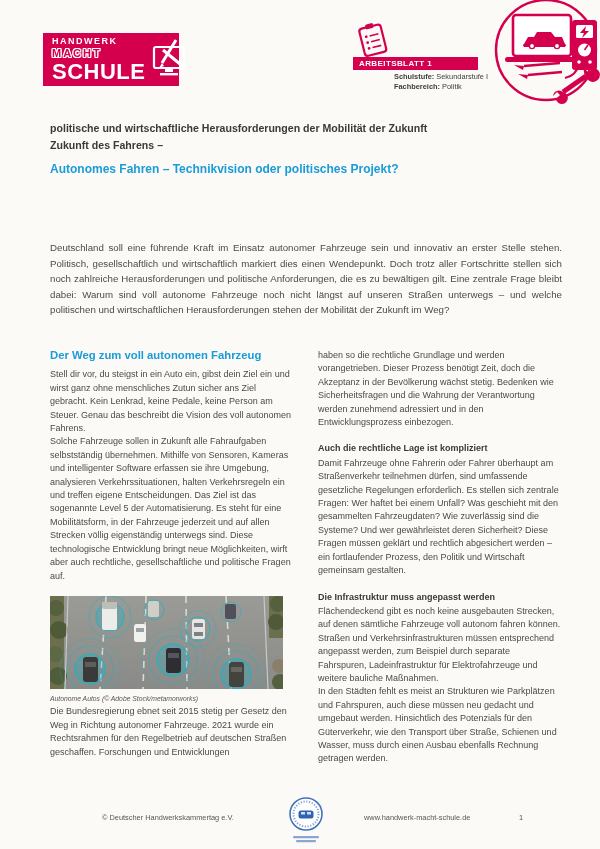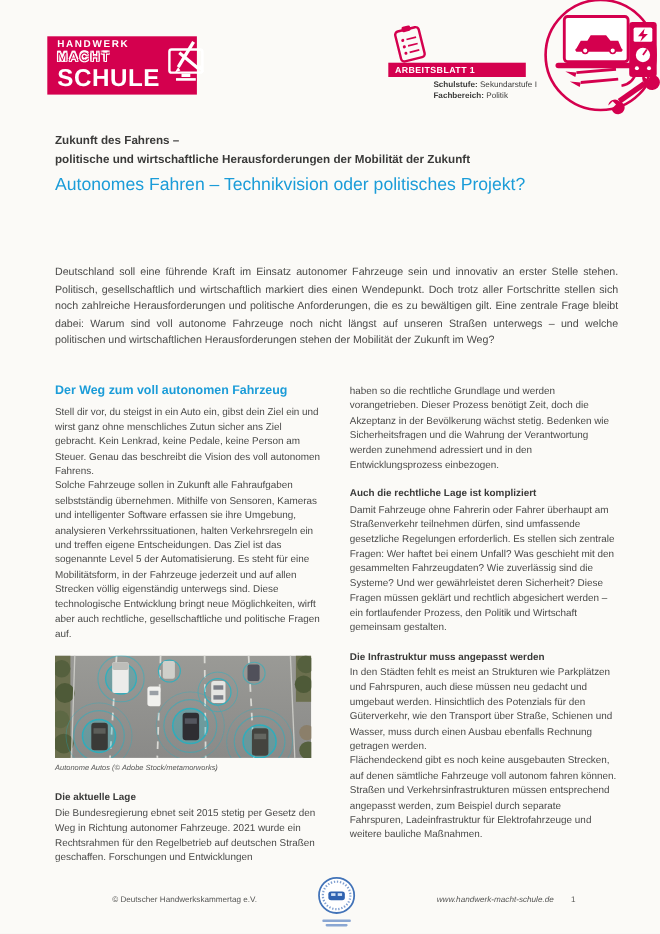--- a/index.html
+++ b/index.html
@@ -5,67 +5,67 @@
   * { margin:0; padding:0; box-sizing:border-box; }
   html,body { background:#e8e8e8; }
   body { font-family:"Liberation Sans","DejaVu Sans",sans-serif; }
   .page {
     position:relative; width:600px; height:849px; margin:0 auto;
     background:#fbfaf7; overflow:hidden; color:#3d3d3c;
   }
   
   .logo-box {
     position:absolute; left:43px; top:33px; width:136px; height:53px;
-    background:#d4004e; color:#fff; display:flex; align-items:flex-end;
+    background:#d4004e; color:#fff; display:flex; align-items:center;
     padding:4px 6px 4px 9px;
   }
   .logo-text { line-height:1; }
   .logo-line1 { font-size:9px; font-weight:bold; letter-spacing:1.5px; }
   .logo-line2 {
-    font-size:11px; font-weight:normal; letter-spacing:2px; color:#d4004e;
+    font-size:11px; font-weight:bold; letter-spacing:2px; color:#d4004e;
     text-shadow:-1px -1px 0 #fff,1px -1px 0 #fff,-1px 1px 0 #fff,1px 1px 0 #fff,
                 -1px 0 0 #fff,1px 0 0 #fff,0 -1px 0 #fff,0 1px 0 #fff;
     margin-top:2px;
   }
   .logo-line3 { font-size:22px; font-weight:bold; letter-spacing:.5px; margin-top:2px; }
   .logo-icon { margin-left:6px; }
 
   .badge {
     position:absolute; left:353px; top:57px; width:125px; height:13px;
     background:#d4004e; color:#fff; font-size:8px; font-weight:bold;
     letter-spacing:.4px; line-height:13px; padding-left:6px;
   }
   .ws-info { position:absolute; left:353px; top:72px; font-size:7.4px; line-height:9.5px; color:#3d3d3c;margin-left:41px; }
   .ws-info b { font-weight:bold; }
   .check-icon { position:absolute; left:360px; top:22px; transform:rotate(-14deg); }
   .circle-illus { position:absolute; left:488px; top:-4px; }
 
   
   .title-block { position:absolute; left:50px; top:120px; width:512px; }
   .kicker { font-size:10.6px; font-weight:bold; line-height:16.5px; color:#3a3a39; }
-  .main-title { font-size:16px; font-weight:normal; line-height:20.5px; color:#1b9cd8; margin-top:6px; }
+  .main-title { font-size:12px; font-weight:bold; line-height:20.5px; color:#1b9cd8; margin-top:6px; }
 
   
   .intro {
     position:absolute; left:50px; top:240px; width:512px;
     font-size:9.7px; line-height:15.6px; color:#4a4a49; text-align:justify;
   }
 
   
   .cols { position:absolute; left:50px; top:349px; width:512px; display:flex; gap:25px; }
   .col { width:243px; font-size:9px; line-height:13.4px; color:#4a4a49; }
   .col p { margin:0; }
   .col-heading { font-size:11.3px; font-weight:bold; color:#1b9cd8; margin-bottom:6px; }
   .sub-heading { font-weight:bold; color:#3a3a39; margin-top:13px; margin-bottom:1px; }
   .photo { margin-top:13px; width:233px; height:93px; display:block; }
   .caption { font-size:6.8px; font-style:italic; color:#565655; margin-top:3px; }
 
   
   .footer-copy  { position:absolute; left:58px;  top:813px; font-size:7.4px; color:#565655;padding-left:44px; }
-  .footer-url   { position:absolute; left:397px; top:813px; font-size:7.4px; color:#565655;font-style:italic; }
+  .footer-url   { position:absolute; left:364px; top:813px; font-size:7.4px; color:#565655; }
   .footer-page  { position:absolute; left:519px; top:813px; font-size:7.4px; color:#565655; }
   .footer-logo  { position:absolute; left:286px; top:796px; width:40px; height:50px; }
 </style>
 </head>
 <body>
 
 <div class="page">
 
   <div class="logo-box">
     <div class="logo-text">
@@ -129,22 +129,22 @@
       <line x1="528" y1="75" x2="562" y2="72" stroke="#d4004e" stroke-width="2.6"></line>
       <polygon points="528,75 518,74 527,79" fill="#d4004e"></polygon>
 
       <line x1="563" y1="92" x2="586" y2="76" stroke="#d4004e" stroke-width="5"></line>
       <path d="M586 76 a7 7 0 1 0 8 -8 l-5 5 -4 -4 5 -5 a7 7 0 0 0 -4 12 z" fill="#d4004e"></path>
       <path d="M563 92 a6 6 0 1 1 -7 7 l4 -4 -3 -3 -4 4 a6 6 0 0 1 10 -4 z" fill="#d4004e"></path>
     </svg>
   </span>
 
   <div class="title-block">
+    <div class="kicker">politische und wirtschaftliche Herausforderungen der Mobilität der Zukunft</div>
     <div class="kicker">Zukunft des Fahrens –</div>
-    <div class="kicker">politische und wirtschaftliche Herausforderungen der Mobilität der Zukunft</div>
     <div class="main-title">Autonomes Fahren – Technikvision oder politisches Projekt?</div>
   </div>
 
   <p class="intro">Deutschland soll eine führende Kraft im Einsatz autonomer Fahrzeuge sein und innovativ an erster Stelle stehen. Politisch, gesellschaftlich und wirtschaftlich markiert dies einen Wendepunkt. Doch trotz aller Fortschritte stellen sich noch zahlreiche Herausforderungen und politische Anforderungen, die es zu bewältigen gilt. Eine zentrale Frage bleibt dabei: Warum sind voll autonome Fahrzeuge noch nicht längst auf unseren Straßen unterwegs – und welche politischen und wirtschaftlichen Herausforderungen stehen der Mobilität der Zukunft im Weg?</p>
 
   <div class="cols">
     <div class="col">
       <div class="col-heading">Der Weg zum voll autonomen Fahrzeug</div>
       <p>Stell dir vor, du steigst in ein Auto ein, gibst dein Ziel ein und wirst ganz ohne menschliches Zutun sicher ans Ziel gebracht. Kein Lenkrad, keine Pedale, keine Person am Steuer. Genau das beschreibt die Vision des voll autonomen Fahrens.</p>
       <p>Solche Fahrzeuge sollen in Zukunft alle Fahraufgaben selbstständig übernehmen. Mithilfe von Sensoren, Kameras und intelligenter Software erfassen sie ihre Umgebung, analysieren Verkehrssituationen, halten Verkehrsregeln ein und treffen eigene Entscheidungen. Das Ziel ist das sogenannte Level 5 der Automatisierung. Es steht für eine Mobilitätsform, in der Fahrzeuge jederzeit und auf allen Strecken völlig eigenständig unterwegs sind. Diese technologische Entwicklung bringt neue Möglichkeiten, wirft aber auch rechtliche, gesellschaftliche und politische Fragen auf.</p>
@@ -213,31 +213,30 @@
           <rect x="33" y="61" width="15" height="25" rx="3" fill="#3a3a38"></rect>
             <rect x="35" y="66" width="11" height="5" fill="#5c5e5a"></rect>
           <rect x="179" y="66" width="15" height="25" rx="3" fill="#44443f"></rect>
             <rect x="181" y="71" width="11" height="5" fill="#646660"></rect>
           <rect x="84" y="28" width="12" height="18" rx="2.5" fill="#f1f1ee"></rect>
             <rect x="86" y="32" width="8" height="4" fill="#9aa0a6"></rect>
         </g>
       </svg>
       <div class="caption">Autonome Autos (© Adobe Stock/metamorworks)</div>
 
-      <div class="sub-heading">Die aktuelle Lage</div>
       <p>Die Bundesregierung ebnet seit 2015 stetig per Gesetz den Weg in Richtung autonomer Fahrzeuge. 2021 wurde ein Rechtsrahmen für den Regelbetrieb auf deutschen Straßen geschaffen. Forschungen und Entwicklungen</p>
     </div>
 
     <div class="col">
       <p>haben so die rechtliche Grundlage und werden vorangetrieben. Dieser Prozess benötigt Zeit, doch die Akzeptanz in der Bevölkerung wächst stetig. Bedenken wie Sicherheitsfragen und die Wahrung der Verantwortung werden zunehmend adressiert und in den Entwicklungsprozess einbezogen.</p>
       <div class="sub-heading">Auch die rechtliche Lage ist kompliziert</div>
       <p>Damit Fahrzeuge ohne Fahrerin oder Fahrer überhaupt am Straßenverkehr teilnehmen dürfen, sind umfassende gesetzliche Regelungen erforderlich. Es stellen sich zentrale Fragen: Wer haftet bei einem Unfall? Was geschieht mit den gesammelten Fahrzeugdaten? Wie zuverlässig sind die Systeme? Und wer gewährleistet deren Sicherheit? Diese Fragen müssen geklärt und rechtlich abgesichert werden – ein fortlaufender Prozess, den Politik und Wirtschaft gemeinsam gestalten.</p>
       <div class="sub-heading">Die Infrastruktur muss angepasst werden</div>
+      <p>Flächendeckend gibt es noch keine ausgebauten Strecken, auf denen sämtliche Fahrzeuge voll autonom fahren können. Straßen und Verkehrsinfrastrukturen müssen entsprechend angepasst werden, zum Beispiel durch separate Fahrspuren, Ladeinfrastruktur für Elektrofahrzeuge und weitere bauliche Maßnahmen.</p>
       <p>In den Städten fehlt es meist an Strukturen wie Parkplätzen und Fahrspuren, auch diese müssen neu gedacht und umgebaut werden. Hinsichtlich des Potenzials für den Güterverkehr, wie den Transport über Straße, Schienen und Wasser, muss durch einen Ausbau ebenfalls Rechnung getragen werden.</p>
-      <p>Flächendeckend gibt es noch keine ausgebauten Strecken, auf denen sämtliche Fahrzeuge voll autonom fahren können. Straßen und Verkehrsinfrastrukturen müssen entsprechend angepasst werden, zum Beispiel durch separate Fahrspuren, Ladeinfrastruktur für Elektrofahrzeuge und weitere bauliche Maßnahmen.</p>
     </div>
   </div>
 
   <div class="footer-copy">© Deutscher Handwerkskammertag e.V.</div>
   <span class="footer-logo">
     <svg width="40" height="50" viewBox="0 0 40 50">
       <circle cx="20" cy="18" r="16" fill="#fff" stroke="#4273b8" stroke-width="1.6"></circle>
       <circle cx="20" cy="18" r="12.5" fill="none" stroke="#7f9fd0" stroke-width="2" stroke-dasharray="1.2 1.6"></circle>
       <rect x="12.5" y="14.5" width="15" height="8" rx="2.5" fill="#2f62b0"></rect>
       <rect x="15" y="16" width="4" height="2.5" fill="#cfe0f5"></rect>

